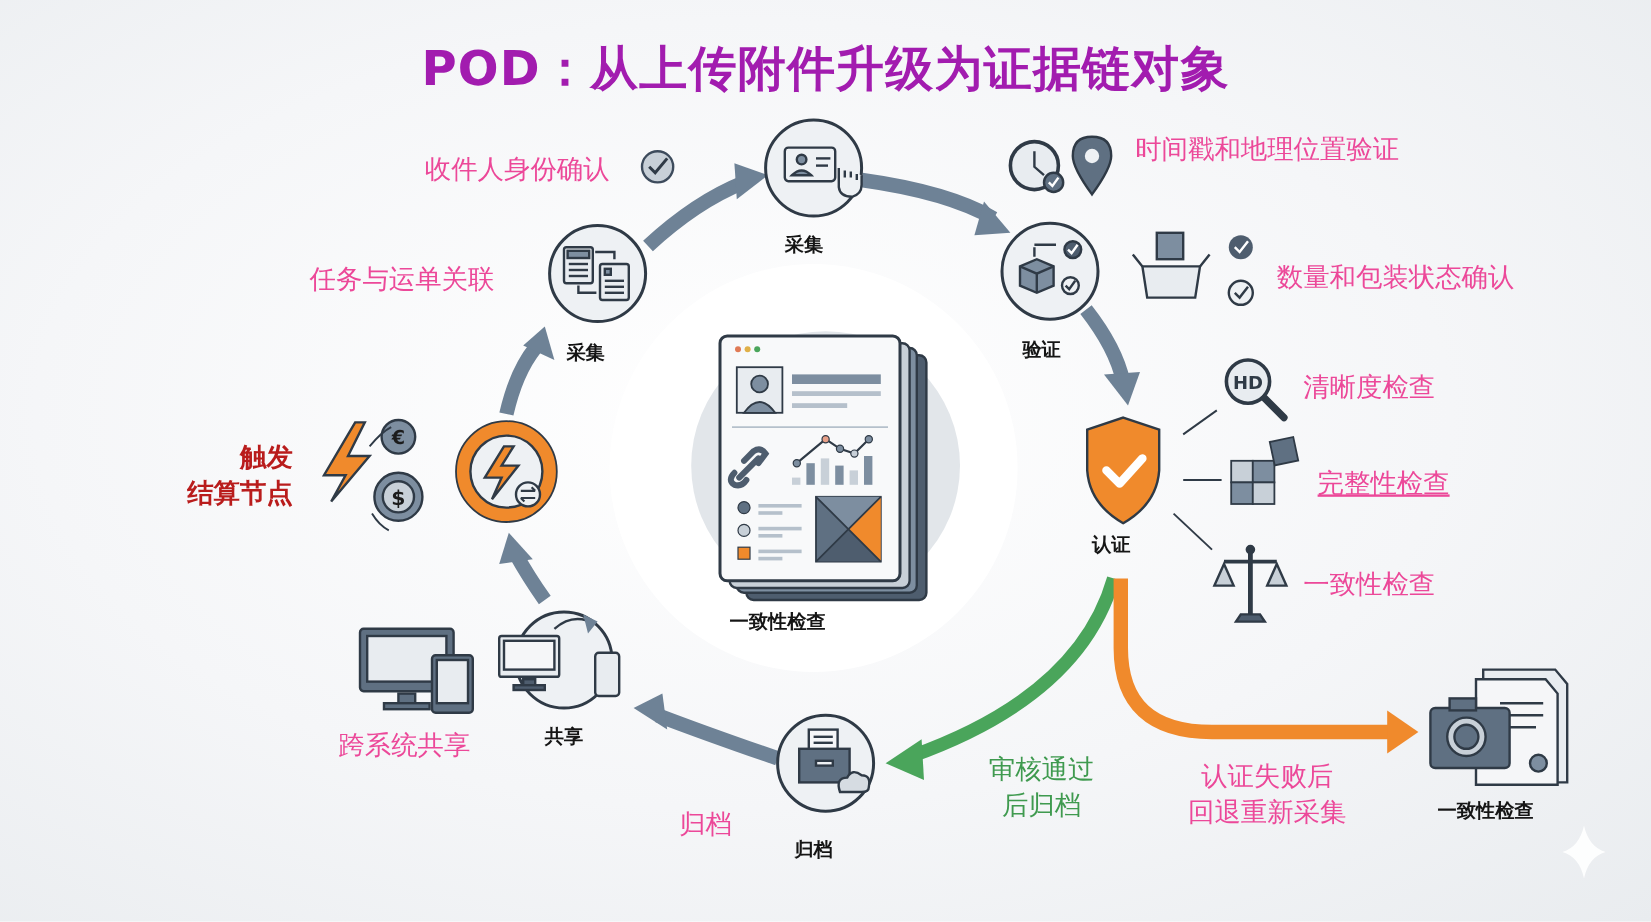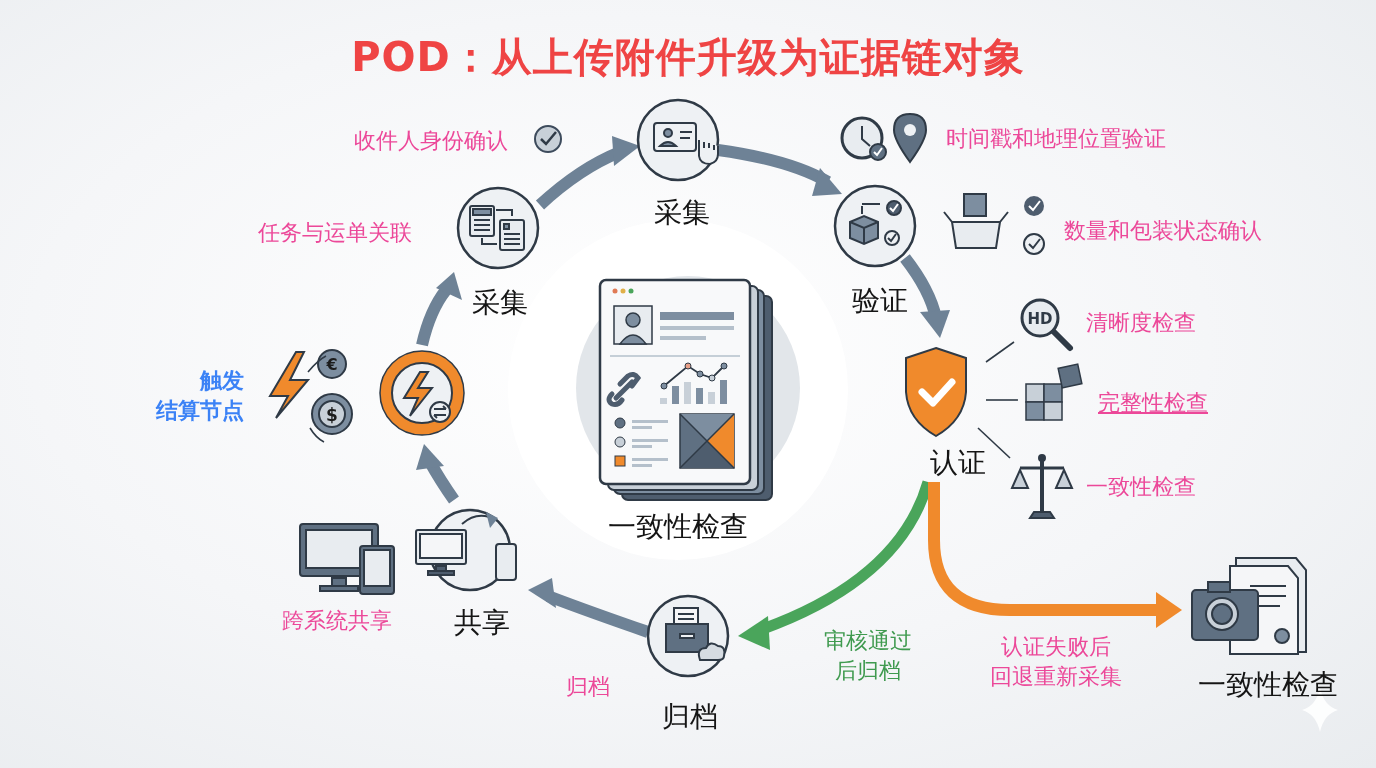--- a/index.html
+++ b/index.html
@@ -5,27 +5,27 @@
   html, body { margin:0; padding:0; }
   body {
     width:1376px; height:768px; overflow:hidden; position:relative;
     background: radial-gradient(ellipse at 45% 45%, #ffffff 0%, #f5f6f8 55%, #e9ecef 100%);
     font-family: "DejaVu Sans", "Liberation Sans", sans-serif;
     color:#1c1c1c;
   }
   .abs { position:absolute; }
   #title {
     left:0; width:1376px; top:30px; text-align:center;
-    font-size:40px; font-weight:bold; letter-spacing:1px; color:#ef4444;
+    font-size:40px; font-weight:bold; letter-spacing:1px; color:#a21caf;
     font-family: "DejaVu Sans", sans-serif;
   }
   svg#diagram { position:absolute; left:0; top:0; }
   .lbl { position:absolute; font-size:22px; color:#ec4899; white-space:nowrap; }
-  .stage { position:absolute; font-size:28px; font-weight:normal; color:#151515; white-space:nowrap; }
-  .orange { color:#3b82f6; font-weight:bold; }
+  .stage { position:absolute; font-size:16px; font-weight:bold; color:#151515; white-space:nowrap; }
+  .orange { color:#b91c1c; font-weight:bold; }
   .green { color:#3f9a4f;font-family:Liberation Serif, serif; }
   .center { text-align:center; }
 </style>
 </head>
 <body>
 
 <div id="title" class="abs">POD：从上传附件升级为证据链对象</div>
 
 <svg id="diagram" width="1376" height="768" viewBox="0 0 1376 768">
   <defs>
@@ -273,27 +273,27 @@
     <path d="M680,414 L734,468 M734,414 L680,468" stroke="#2f3a46" stroke-width="1.5"></path>
   </g>
 
   <path d="M1320,688 Q1324,706 1338,710 Q1324,714 1320,732 Q1316,714 1302,710 Q1316,706 1320,688 Z" fill="#ffffff" opacity="0.9"></path>
 </svg>
 
 <div class="lbl" style="left:354px;top:126px;">收件人身份确认</div>
 <div class="lbl" style="left:258px;top:218px;">任务与运单关联</div>
 <div class="stage" style="left:472px;top:284px;">采集</div>
 <div class="stage" style="left:654px;top:194px;">采集</div>
-<div class="lbl" style="left:946px;top:124px;">时间戳和地理位置验证</div>
+<div class="lbl" style="left:946px;top:110px;">时间戳和地理位置验证</div>
 <div class="lbl" style="left:1064px;top:216px;">数量和包装状态确认</div>
 <div class="stage" style="left:852px;top:282px;">验证</div>
 <div class="lbl" style="left:1086px;top:308px;">清晰度检查</div>
 <div class="lbl" style="left:1098px;top:388px;text-decoration:underline;">完整性检查</div>
 <div class="lbl" style="left:1086px;top:472px;">一致性检查</div>
-<div class="stage" style="left:910px;top:444px;margin-left:20px;">认证</div>
+<div class="stage" style="left:910px;top:444px;">认证</div>
 
 <div class="lbl orange" style="left:200px;top:366px;">触发</div>
 <div class="lbl orange" style="left:156px;top:396px;">结算节点</div>
 
 <div class="stage" style="left:608px;top:508px;">一致性检查</div>
 
 <div class="lbl" style="left:282px;top:606px;">跨系统共享</div>
 <div class="stage" style="left:454px;top:604px;">共享</div>
 <div class="lbl" style="left:566px;top:672px;">归档</div>
 <div class="stage" style="left:662px;top:698px;">归档</div>

